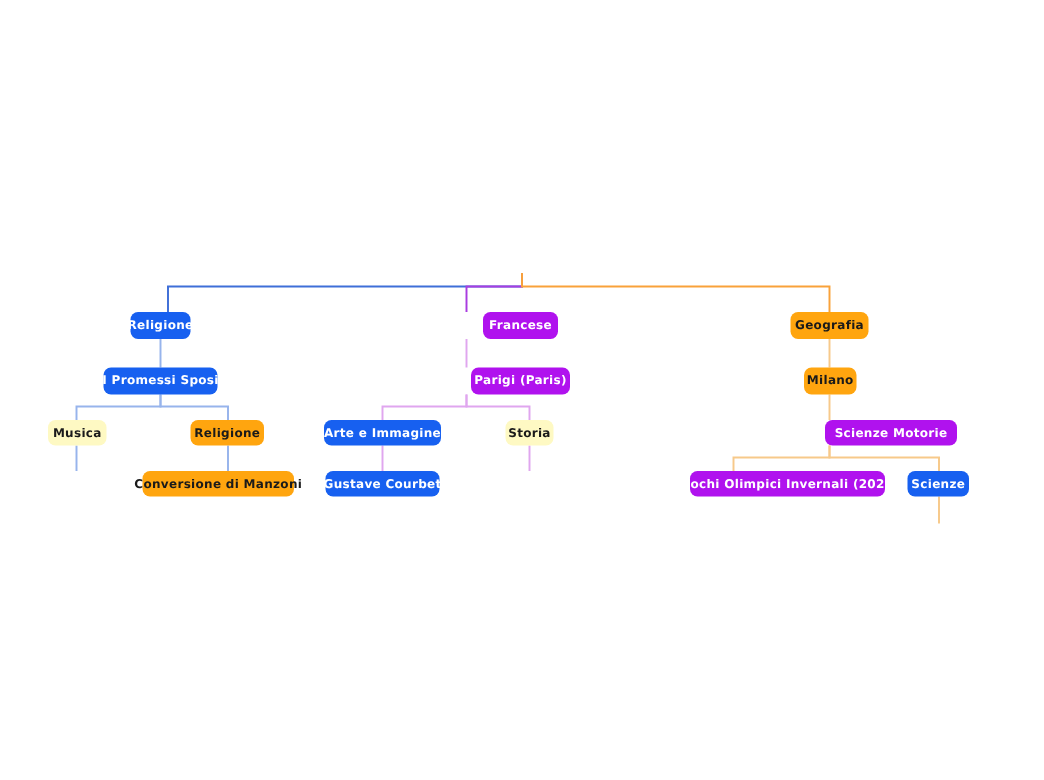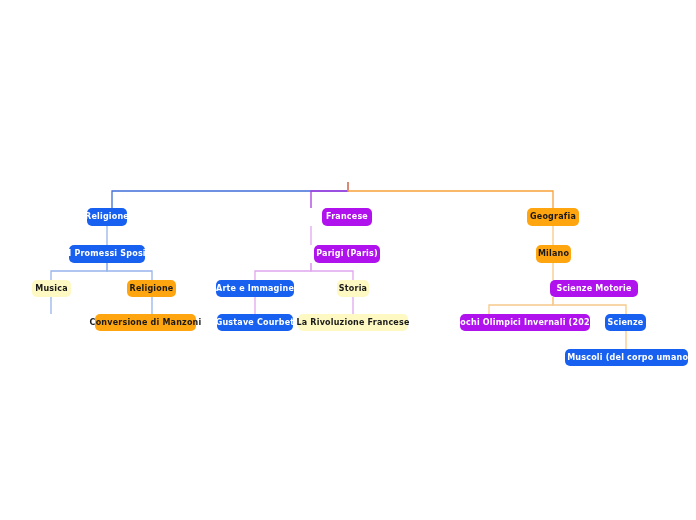--- a/index.html
+++ b/index.html
@@ -102,27 +102,25 @@
   <div class="node lvl1 c-magenta" style="left:286px; top:208px; width:50px; height:18px;">Francese</div>
 
   <div class="node lvl2 c-magenta" style="left:278px; top:245px; width:66px; height:18px;">Parigi (Paris)</div>
 
   <div class="node lvl3 c-blue" style="left:216px; top:280px; width:78px; height:17px;">Arte e Immagine</div>
 
   <div class="node lvl4 c-blue" style="left:217px; top:314px; width:76px; height:17px;">Gustave Courbet</div>
 
   <div class="node lvl3 c-green" style="left:337px; top:280px; width:32px; height:17px;">Storia</div>
 
-  <div class="node lvl4 c-green" style="left:298px; top:314px; width:110px; height:17px;">La Rivoluzione Francese</div>
 
   <div class="node lvl1 c-orange" style="left:527px; top:208px; width:52px; height:18px;">Geografia</div>
 
   <div class="node lvl2 c-orange" style="left:536px; top:245px; width:35px; height:18px;">Milano</div>
 
   <div class="node lvl3 c-magenta" style="left:514px; top:280px; width:88px; height:17px;">Scienze Motorie</div>
 
   <div class="node lvl4 c-magenta" style="left:424px; top:314px; width:130px; height:17px;">Giochi Olimpici Invernali (2026)</div>
 
   <div class="node lvl4 c-blue" style="left:605px; top:314px; width:41px; height:17px;">Scienze</div>
 
-  <div class="node lvl4 c-blue" style="left:565px; top:349px; width:123px; height:17px;">I Muscoli (del corpo umano)</div>
 
 </div>
 
 </body></html>

